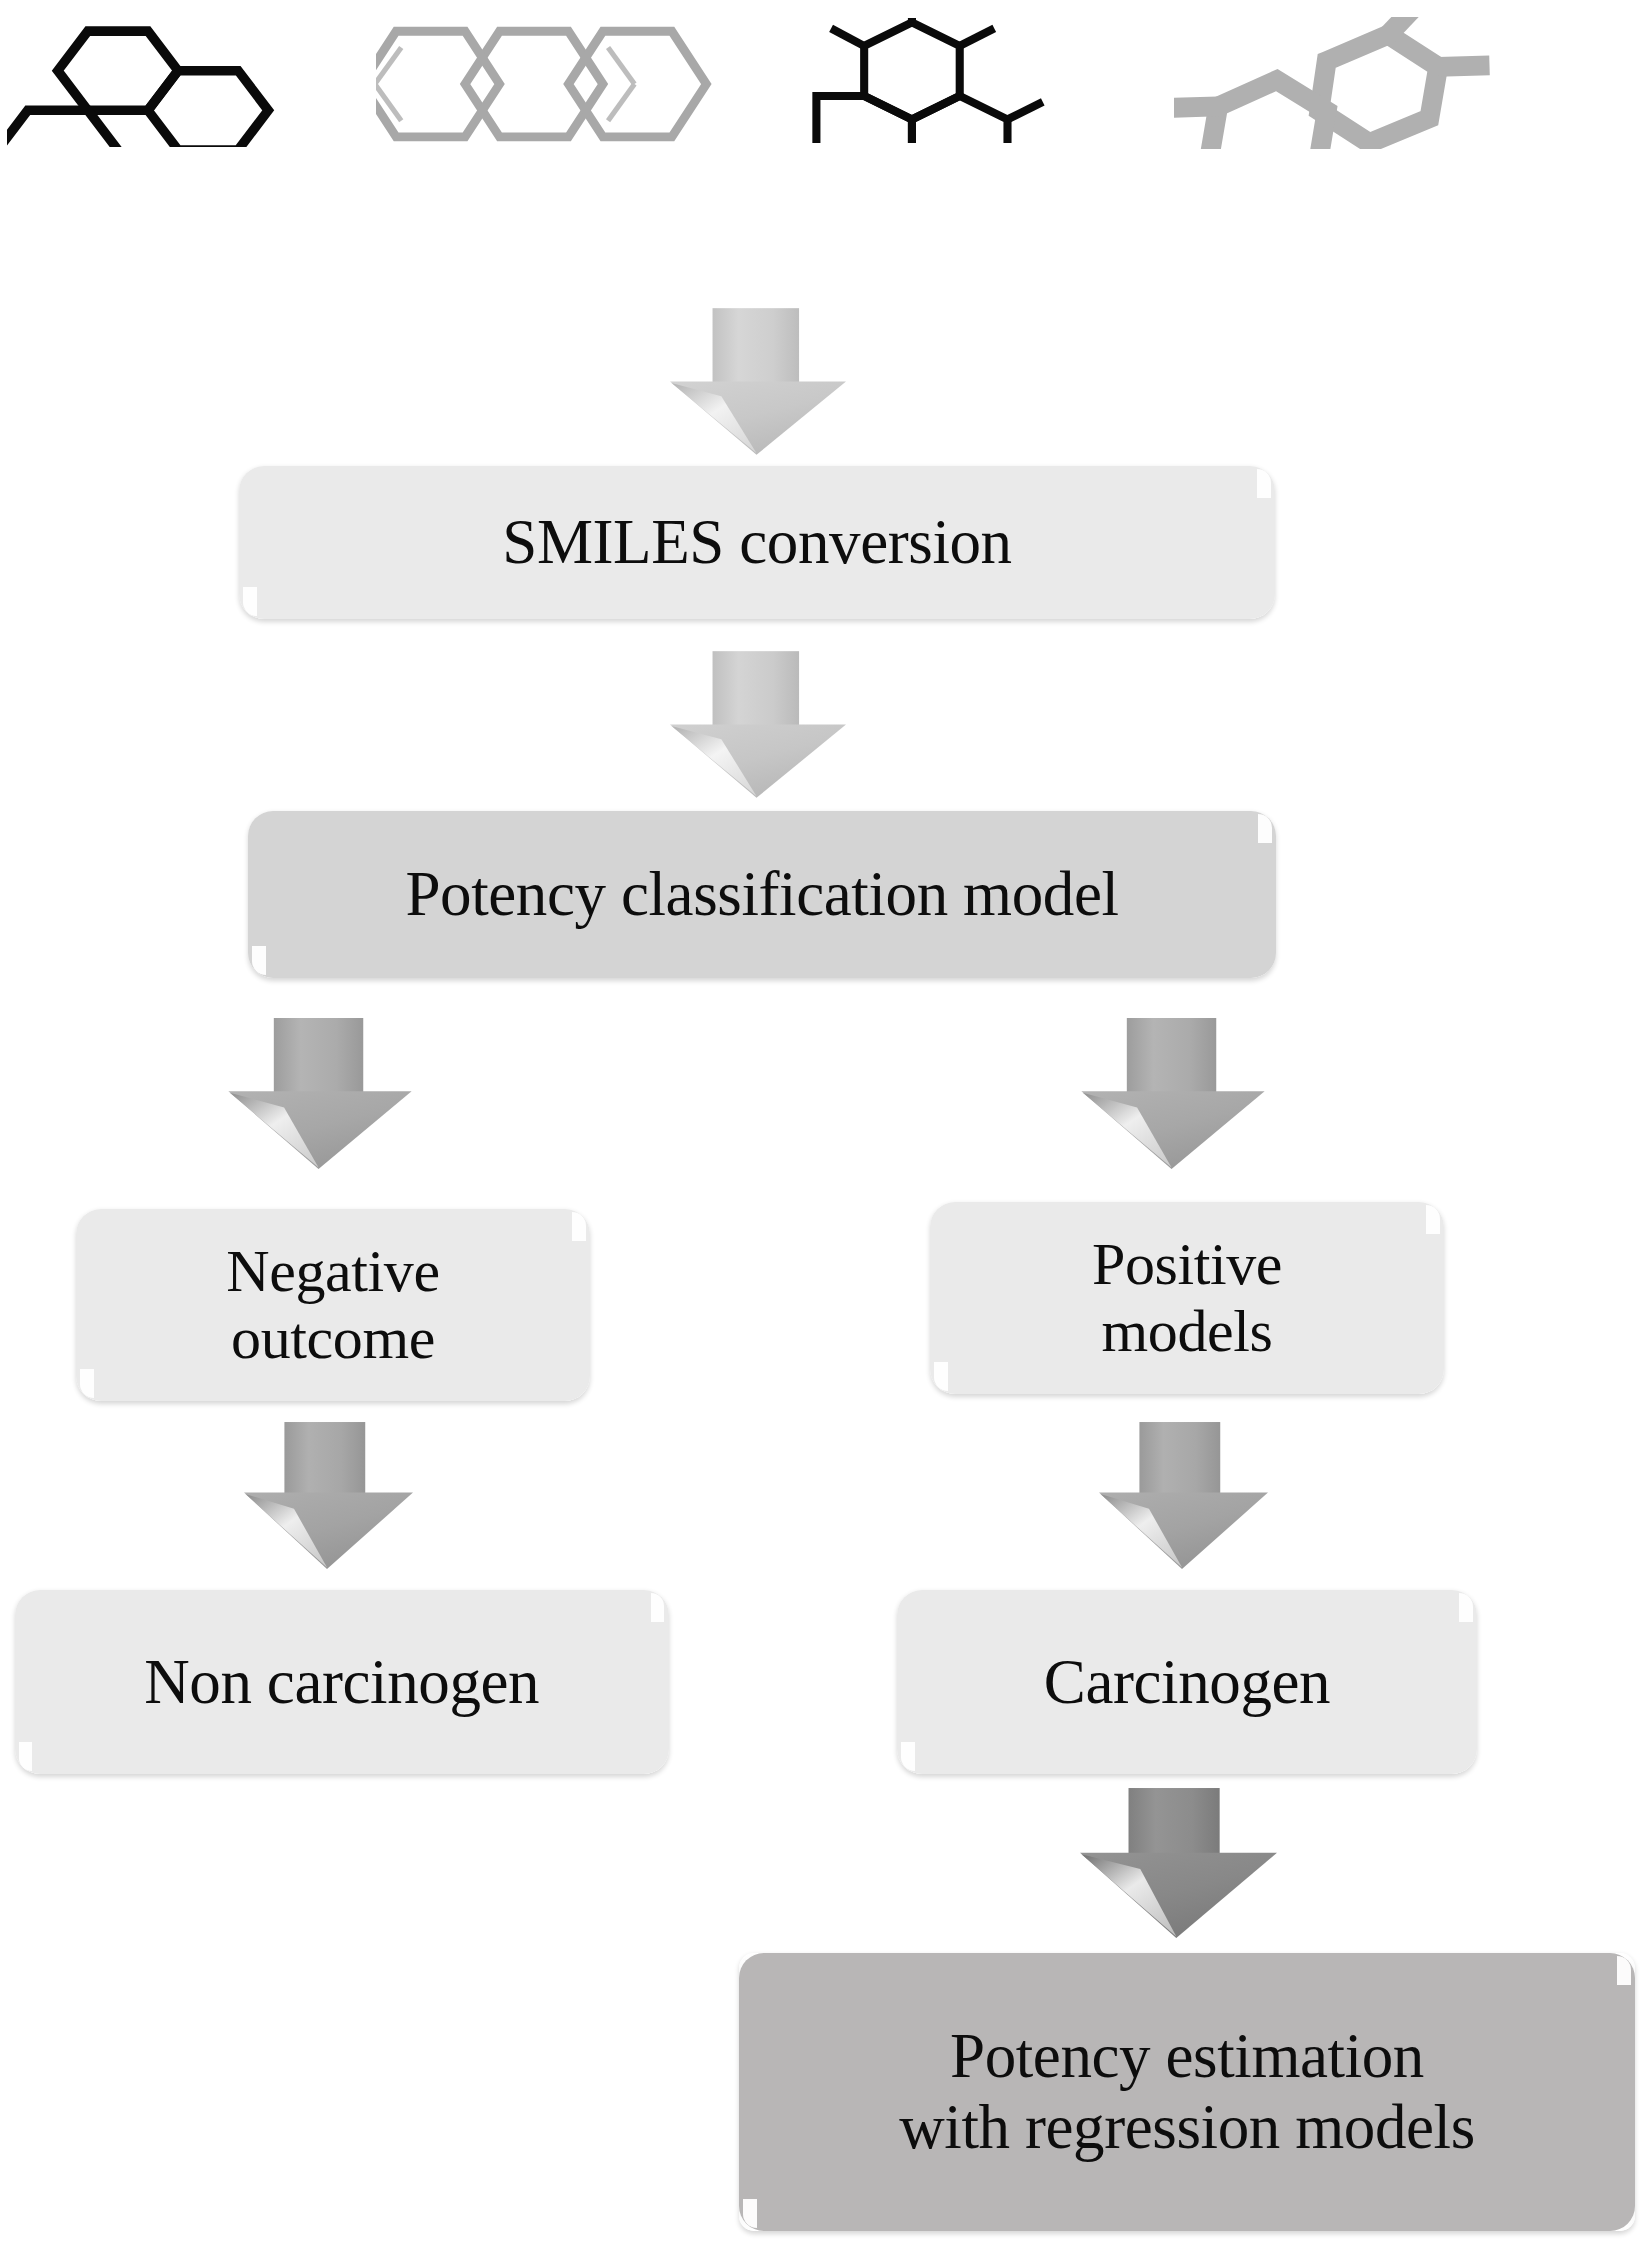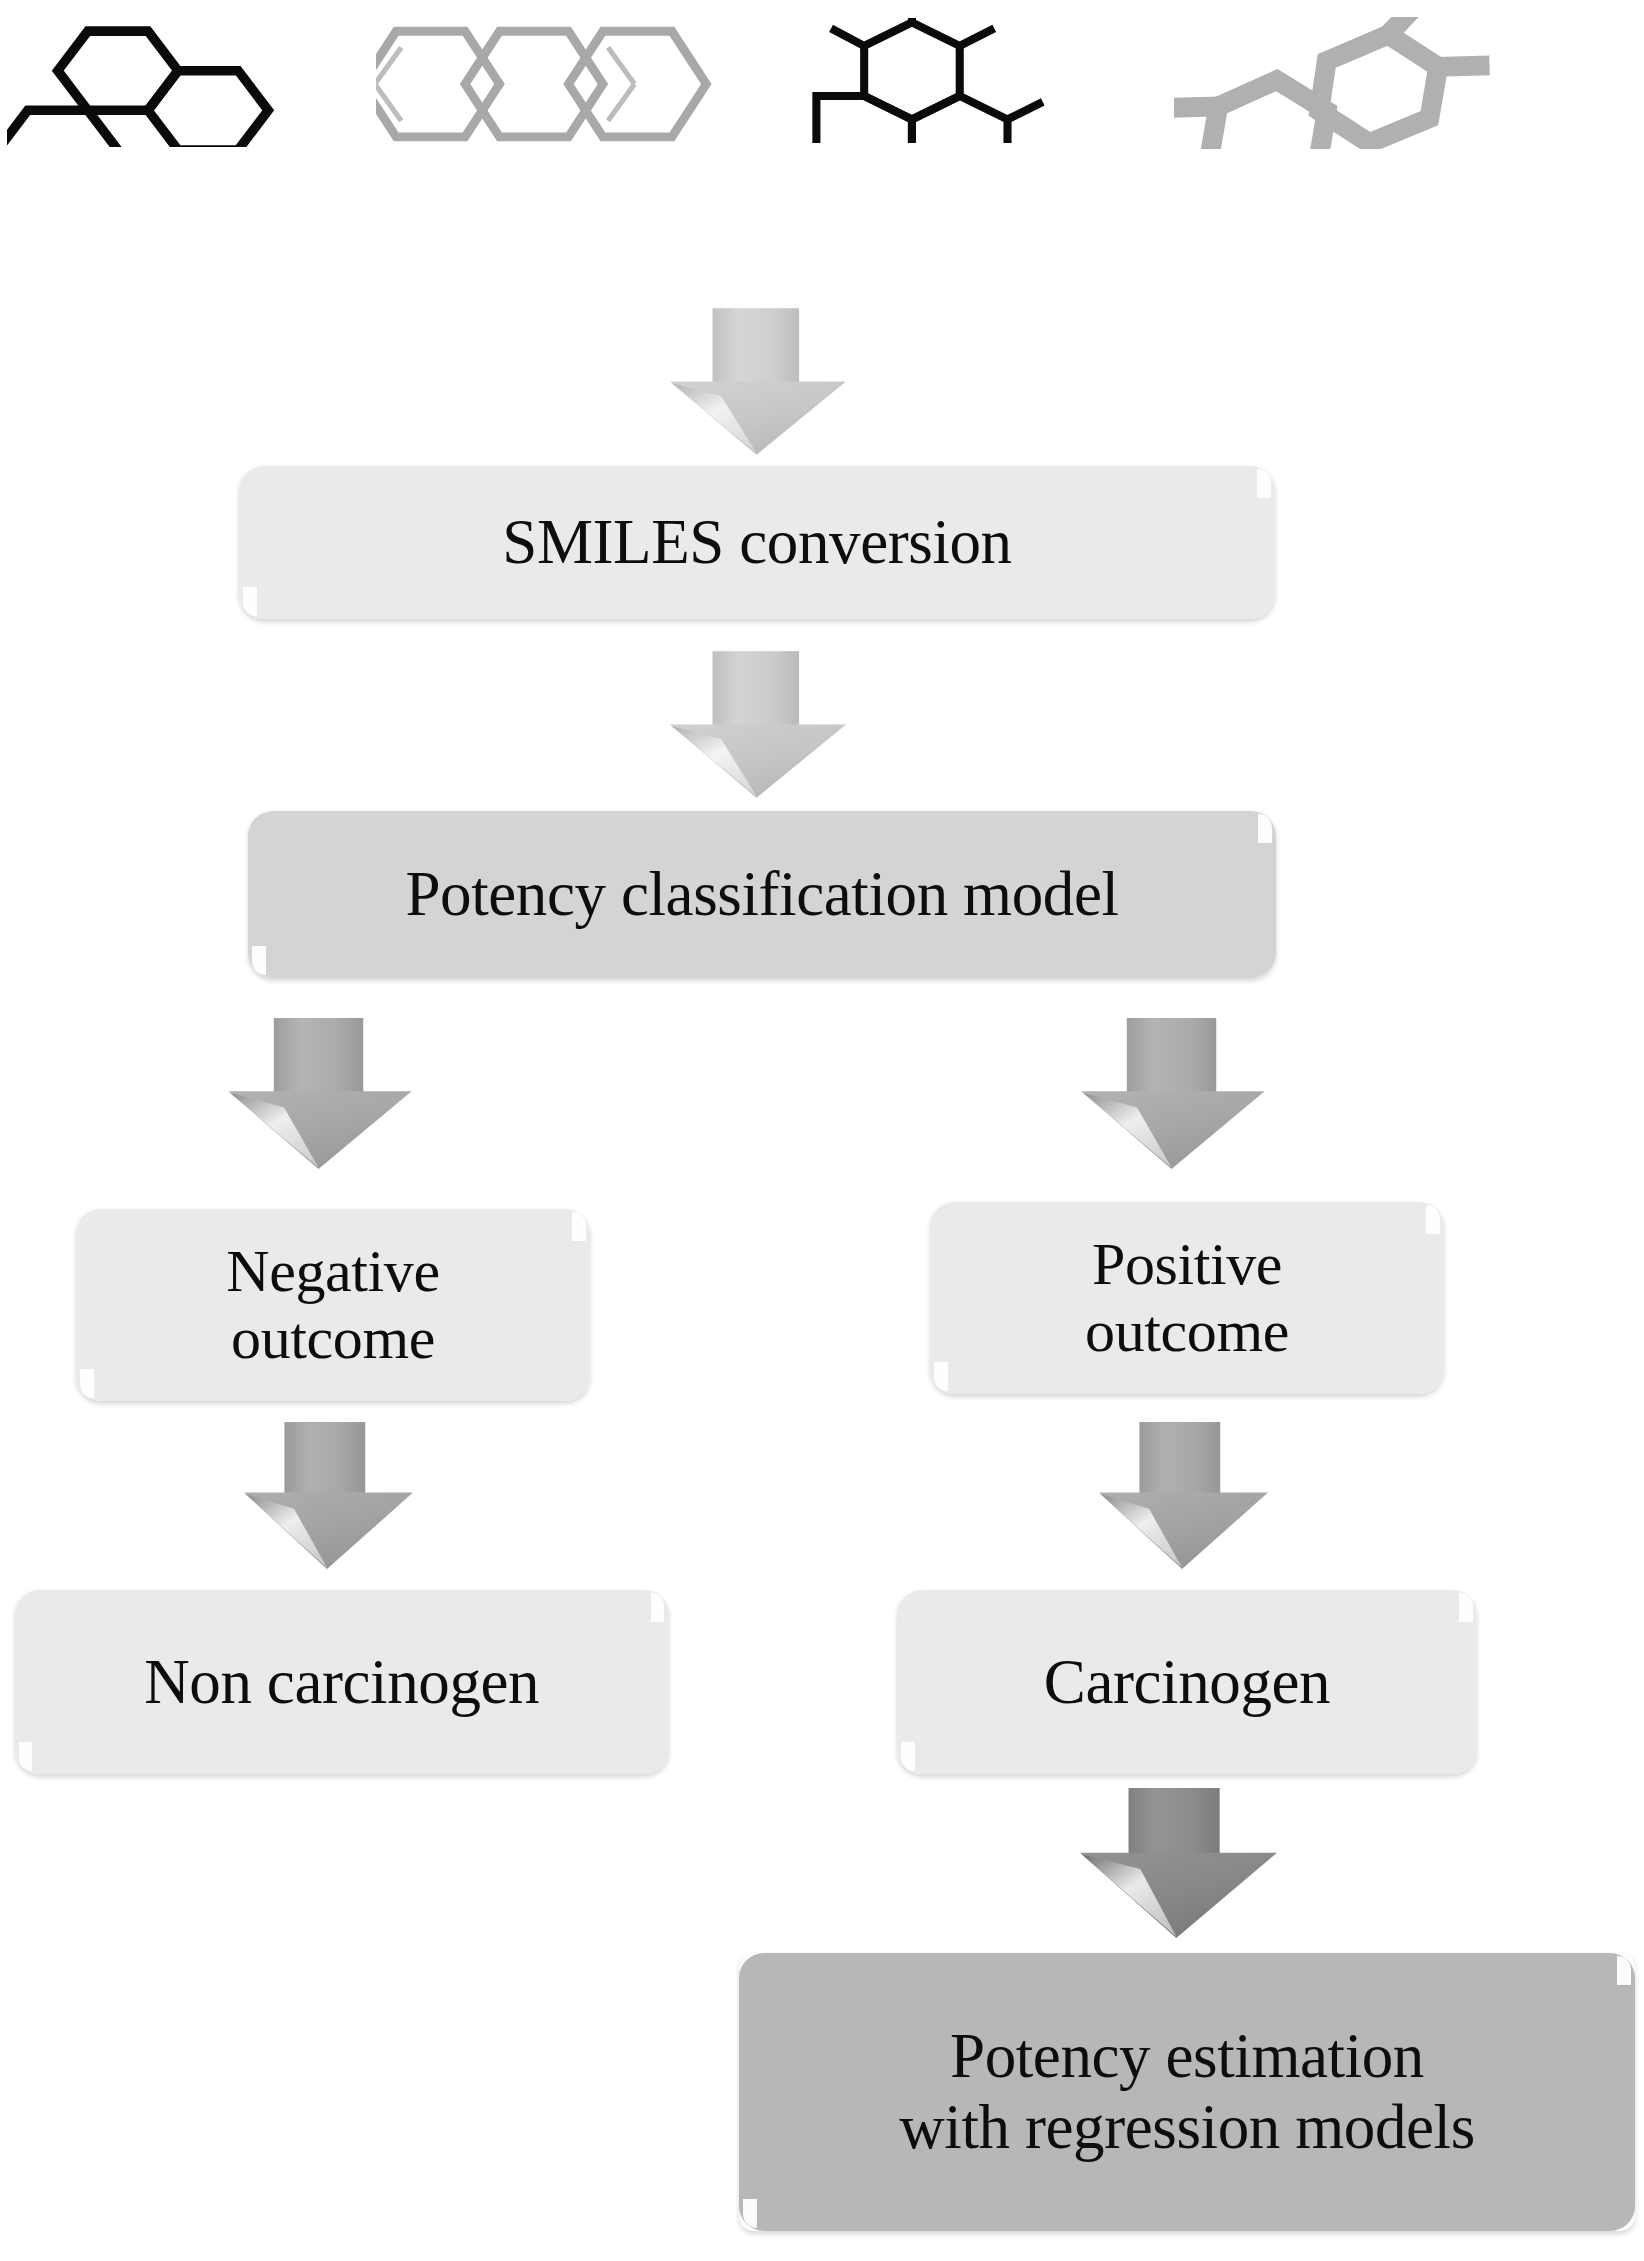--- a/index.html
+++ b/index.html
@@ -384,21 +384,21 @@
     <span class="nub-tr"></span>
     <span class="nub-bl"></span>
     <span class="label">Negative
 outcome</span>
   </div>
 
   <div class="node tint-light" style="left:930px; top:1197px; width:514px; height:192px; font-size:60px;">
     <span class="nub-tr"></span>
     <span class="nub-bl"></span>
     <span class="label">Positive
-outcome</span>
+models</span>
   </div>
 
   <div class="node tint-light" style="left:14.7px; top:1585px; width:654px; height:184px; font-size:63px;">
     <span class="nub-tr"></span>
     <span class="nub-bl"></span>
     <span class="label">Non carcinogen</span>
   </div>
 
   <div class="node tint-light" style="left:897px; top:1585px; width:580px; height:184px; font-size:63px;text-align:right;">
     <span class="nub-tr"></span>

